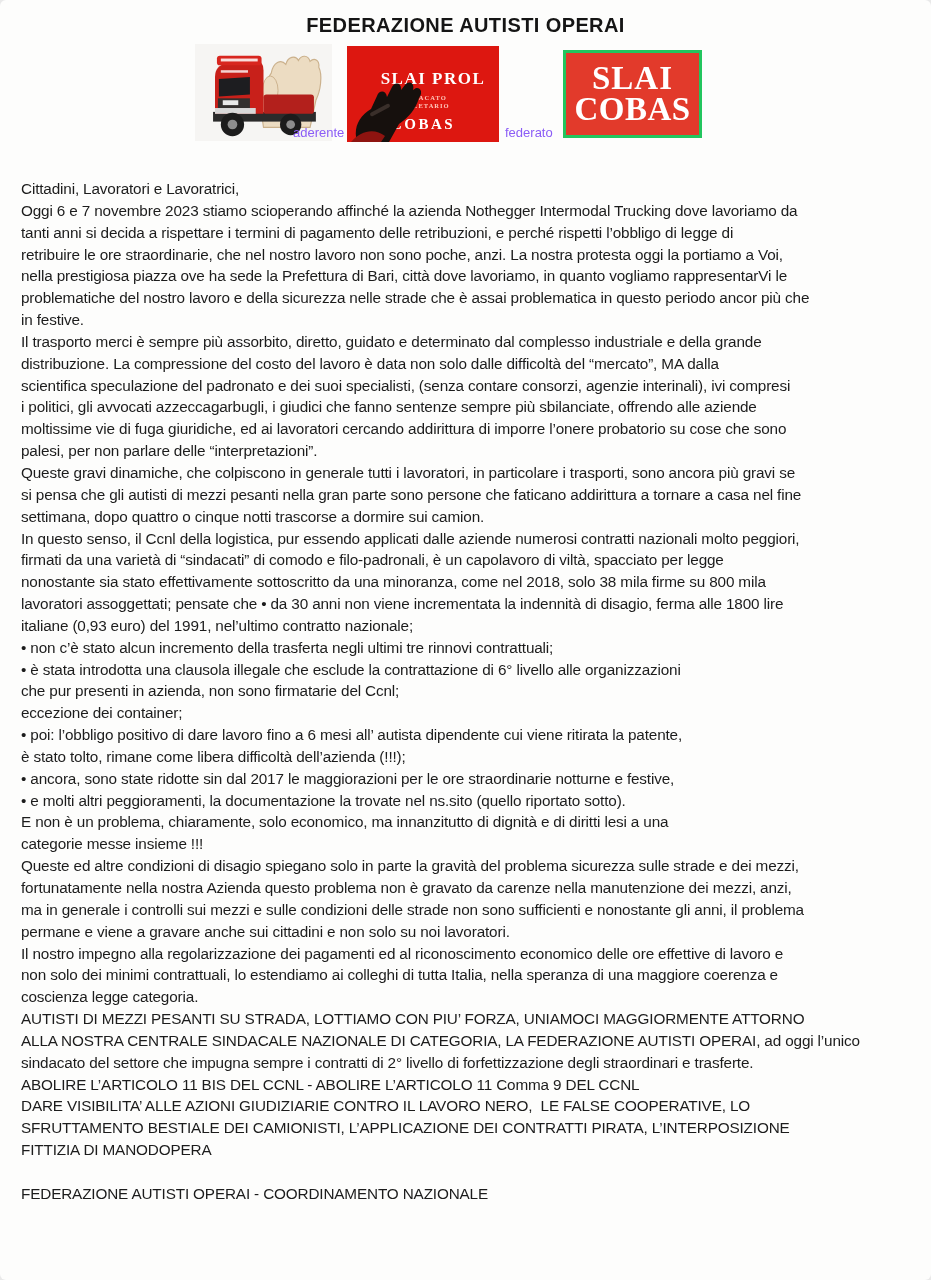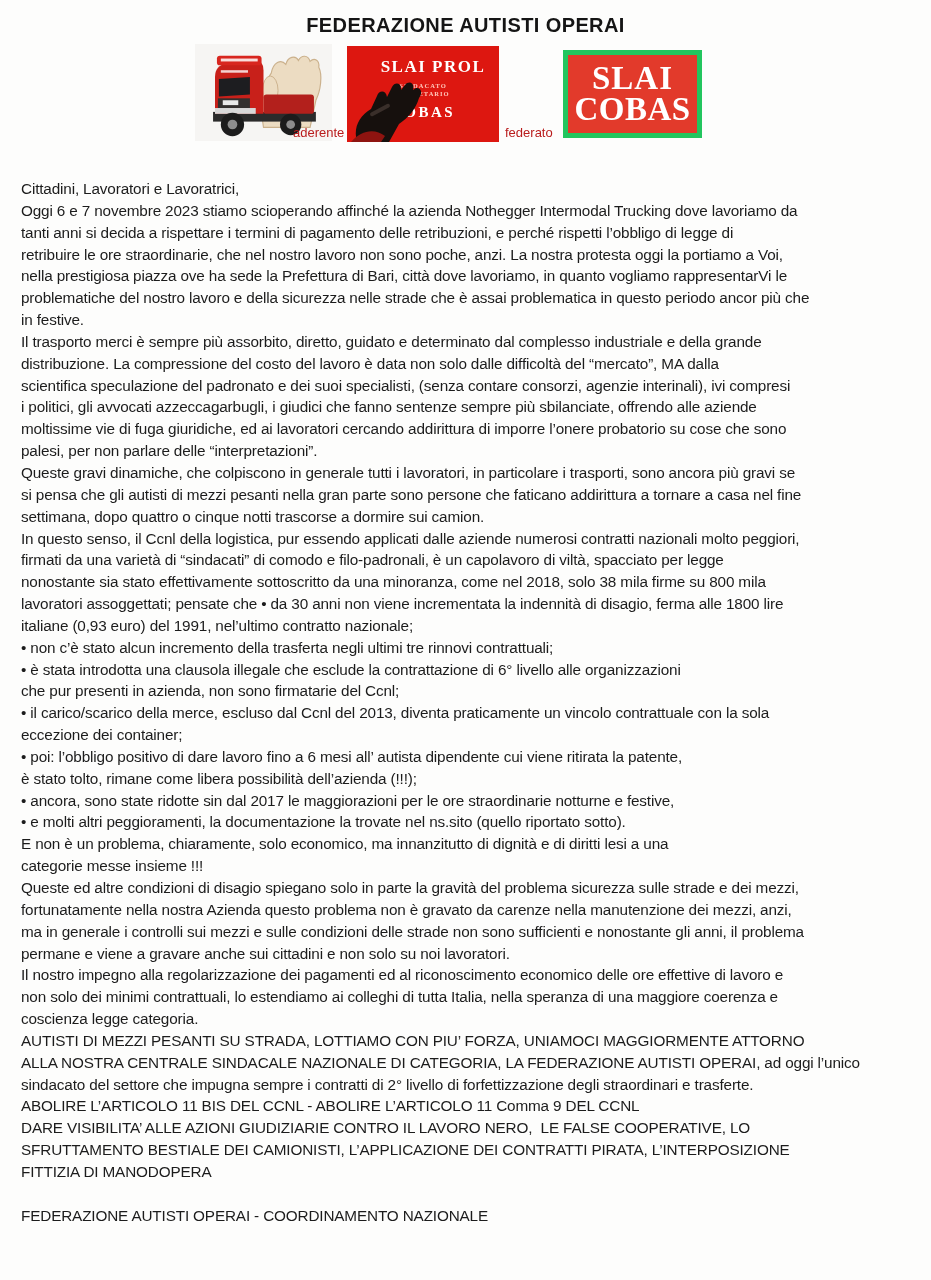--- a/index.html
+++ b/index.html
@@ -4,62 +4,63 @@
 <style>
   html,body{margin:0;padding:0;background:#e9e9e9;}
   .page{
     position:relative;
     width:931px;height:1280px;
     background:#fdfdfc;
     margin:0 auto;
     overflow:hidden;
     font-family:"Liberation Sans",sans-serif;
     color:#1c1c1c;
+    border-radius:6px;
   }
   
   .doc-title{
     position:absolute;top:14px;left:0;width:100%;
     text-align:center;
     font-size:20px;font-weight:bold;letter-spacing:.4px;
     color:#151515;
   }
   
   .truck-photo{
     position:absolute;left:195px;top:44px;width:137px;height:97px;
     background:#f6f5f3;
   }
   .truck-photo svg{width:100%;height:100%;display:block;}
   .logo-label{
     position:absolute;top:125px;
-    font-size:13px;color:#b91c1c;
+    font-size:13px;color:#8b5cf6;
   }
   .label-aderente{left:293px;}
   .label-federato{left:505px;}
   .slai-prol-logo{
     position:absolute;left:347px;top:46px;width:152px;height:96px;
     background:#dd1710;
     overflow:hidden;
   }
   .slai-prol-text{
     position:absolute;left:0;top:0;width:100%;
     text-align:center;
     font-family:"Liberation Serif",serif;
     color:#fff;
   }
-  .sp-title{margin-top:11px;font-size:17px;font-weight:bold;letter-spacing:1.5px;padding-left:20px;}
+  .sp-title{margin-top:23px;font-size:17px;font-weight:bold;letter-spacing:1.5px;padding-left:20px;}
   .sp-sub{font-size:6.5px;font-weight:bold;letter-spacing:1px;color:#ffc9bd;line-height:8px;}
   .sp-sub1{margin-top:5px;}
   .sp-cobas{margin-top:6px;font-size:15px;font-weight:bold;letter-spacing:2.5px;}
   .slai-prol-fist{
     position:absolute;left:2px;bottom:0;width:72px;height:64px;
   }
   .slai-cobas-logo{
     position:absolute;left:563px;top:50px;width:139px;height:88px;
     background:#e23a2b;
-    border:5px solid #22c55e;
+    border:3px solid #22c55e;
     box-sizing:border-box;
     display:flex;flex-direction:column;justify-content:center;align-items:center;
     font-family:"Liberation Serif",serif;
     color:#ffffff;
   }
   .sc-line1{font-size:33px;font-weight:bold;line-height:30px;letter-spacing:1px;}
   .sc-line2{font-size:33px;font-weight:bold;line-height:32px;letter-spacing:.5px;}
   
   .doc-body{
     position:absolute;left:21px;top:178px;width:880px;
@@ -155,24 +156,23 @@
       <div class="body-line">si pensa che gli autisti di mezzi pesanti nella gran parte sono persone che faticano addirittura a tornare a casa nel fine</div>
       <div class="body-line">settimana, dopo quattro o cinque notti trascorse a dormire sui camion.</div>
       <div class="body-line">In questo senso, il Ccnl della logistica, pur essendo applicati dalle aziende numerosi contratti nazionali molto peggiori,</div>
       <div class="body-line">firmati da una varietà di “sindacati” di comodo e filo-padronali, è un capolavoro di viltà, spacciato per legge</div>
       <div class="body-line">nonostante sia stato effettivamente sottoscritto da una minoranza, come nel 2018, solo 38 mila firme su 800 mila</div>
       <div class="body-line">lavoratori assoggettati; pensate che • da 30 anni non viene incrementata la indennità di disagio, ferma alle 1800 lire</div>
       <div class="body-line">italiane (0,93 euro) del 1991, nel’ultimo contratto nazionale;</div>
       <div class="body-line">• non c’è stato alcun incremento della trasferta negli ultimi tre rinnovi contrattuali;</div>
       <div class="body-line">• è stata introdotta una clausola illegale che esclude la contrattazione di 6° livello alle organizzazioni</div>
       <div class="body-line">che pur presenti in azienda, non sono firmatarie del Ccnl;</div>
-      <div class="body-line">• il carico/scarico della merce, escluso dal Ccnl del 2013, diventa praticamente un vincolo contrattuale con la sola</div>
       <div class="body-line">eccezione dei container;</div>
       <div class="body-line">• poi: l’obbligo positivo di dare lavoro fino a 6 mesi all’ autista dipendente cui viene ritirata la patente,</div>
-      <div class="body-line">è stato tolto, rimane come libera possibilità dell’azienda (!!!);</div>
+      <div class="body-line">è stato tolto, rimane come libera difficoltà dell’azienda (!!!);</div>
       <div class="body-line">• ancora, sono state ridotte sin dal 2017 le maggiorazioni per le ore straordinarie notturne e festive,</div>
       <div class="body-line">• e molti altri peggioramenti, la documentazione la trovate nel ns.sito (quello riportato sotto).</div>
       <div class="body-line">E non è un problema, chiaramente, solo economico, ma innanzitutto di dignità e di diritti lesi a una</div>
       <div class="body-line">categorie messe insieme !!!</div>
       <div class="body-line">Queste ed altre condizioni di disagio spiegano solo in parte la gravità del problema sicurezza sulle strade e dei mezzi,</div>
       <div class="body-line">fortunatamente nella nostra Azienda questo problema non è gravato da carenze nella manutenzione dei mezzi, anzi,</div>
       <div class="body-line">ma in generale i controlli sui mezzi e sulle condizioni delle strade non sono sufficienti e nonostante gli anni, il problema</div>
       <div class="body-line">permane e viene a gravare anche sui cittadini e non solo su noi lavoratori.</div>
       <div class="body-line">Il nostro impegno alla regolarizzazione dei pagamenti ed al riconoscimento economico delle ore effettive di lavoro e</div>
       <div class="body-line">non solo dei minimi contrattuali, lo estendiamo ai colleghi di tutta Italia, nella speranza di una maggiore coerenza e</div>

